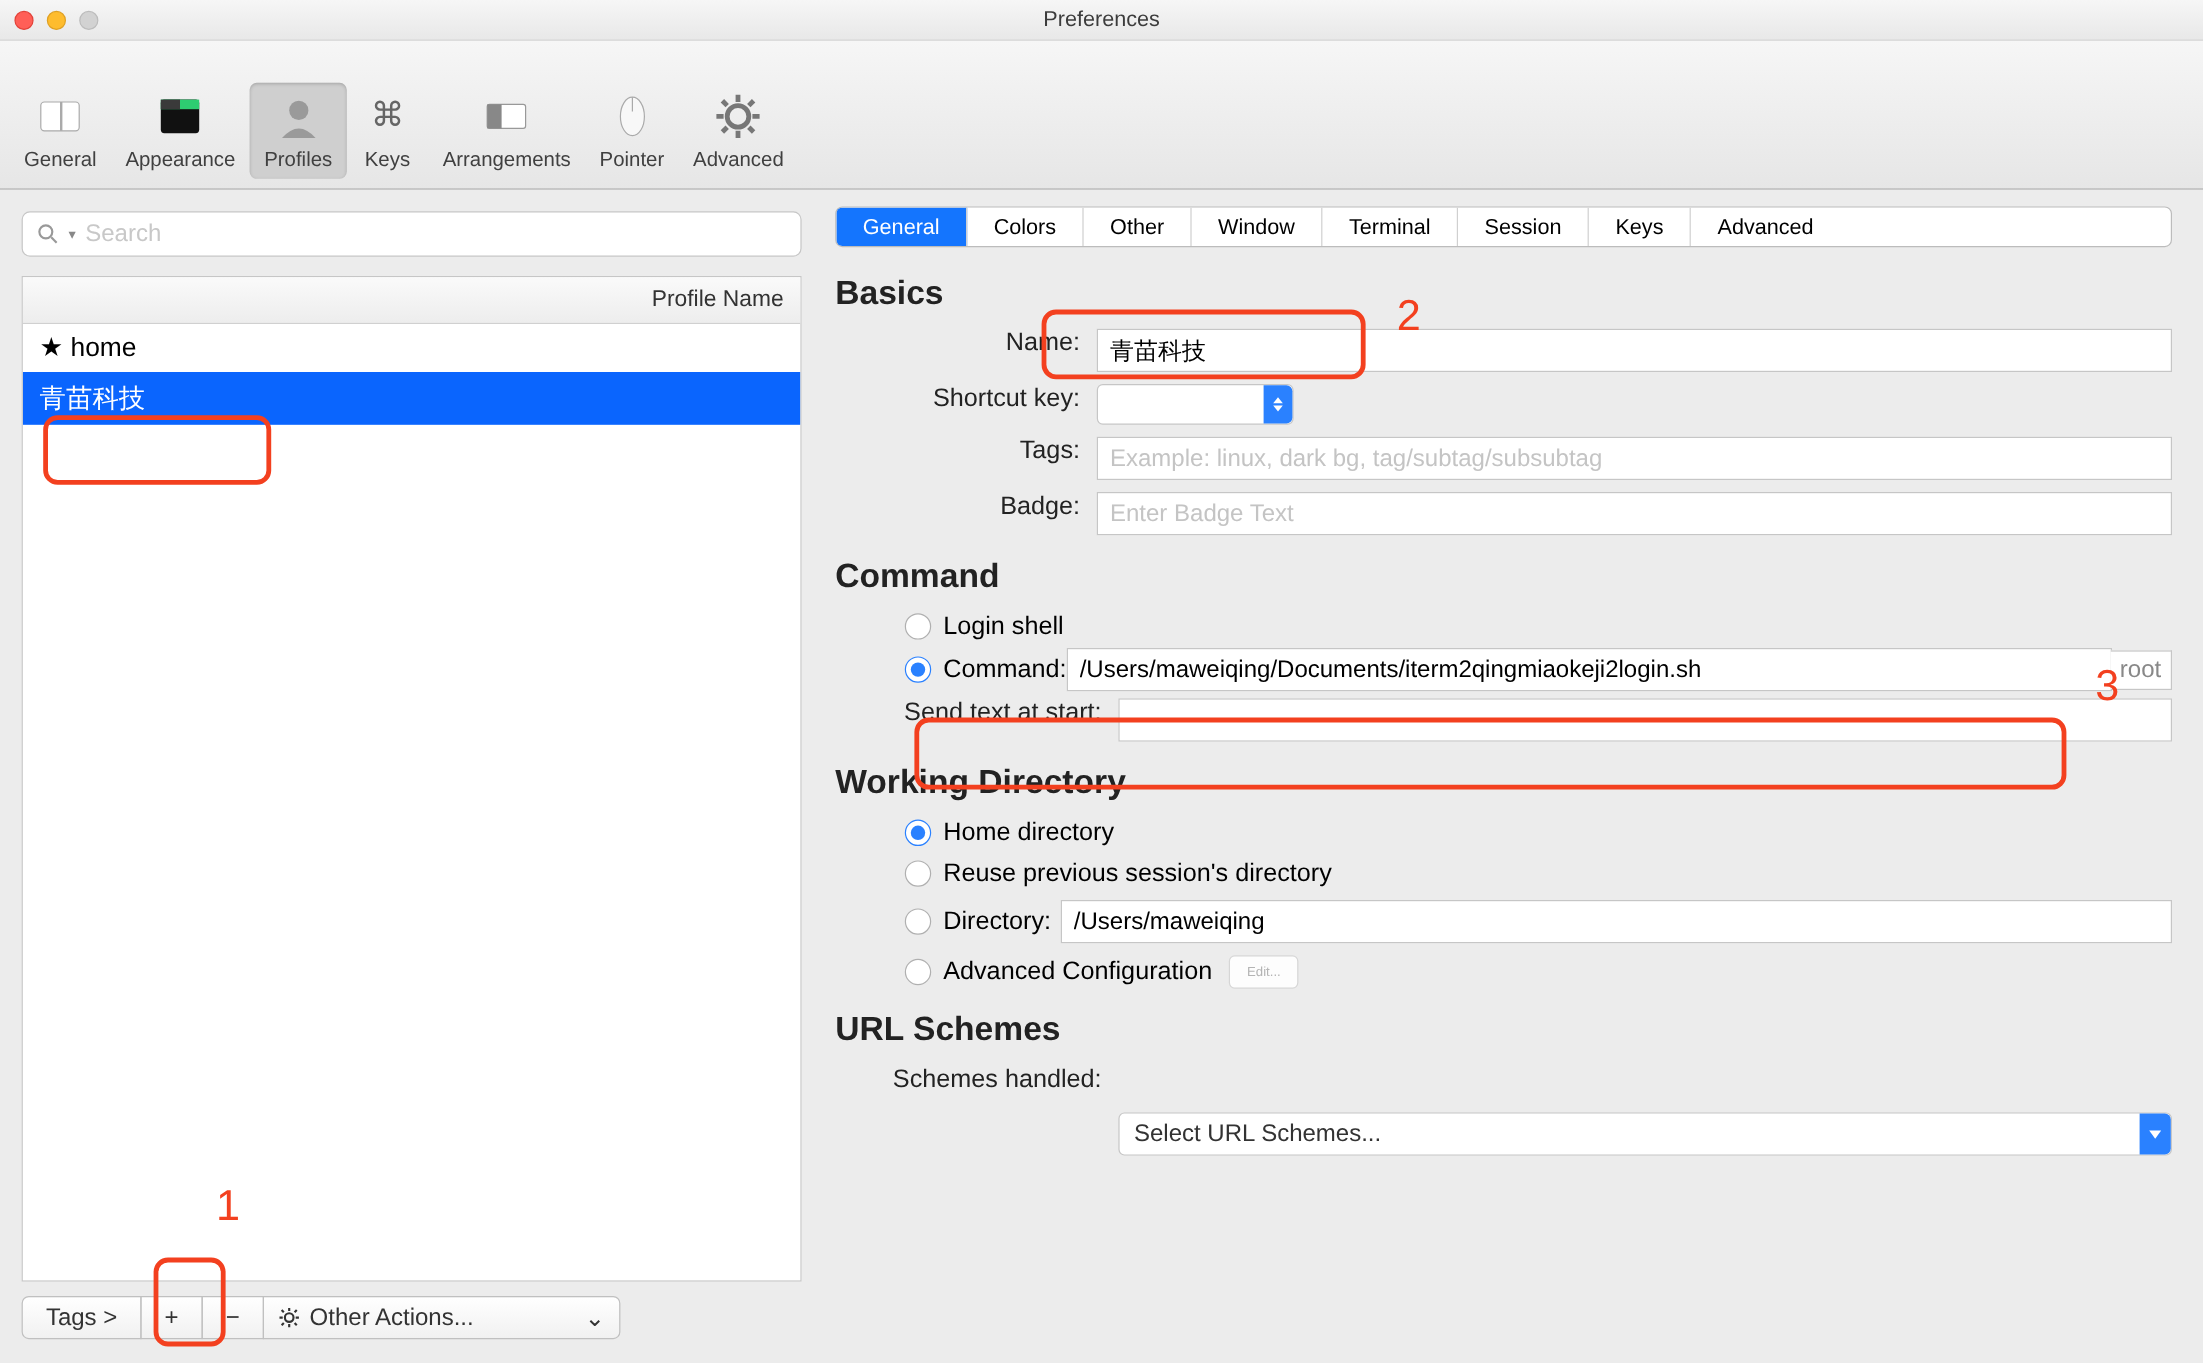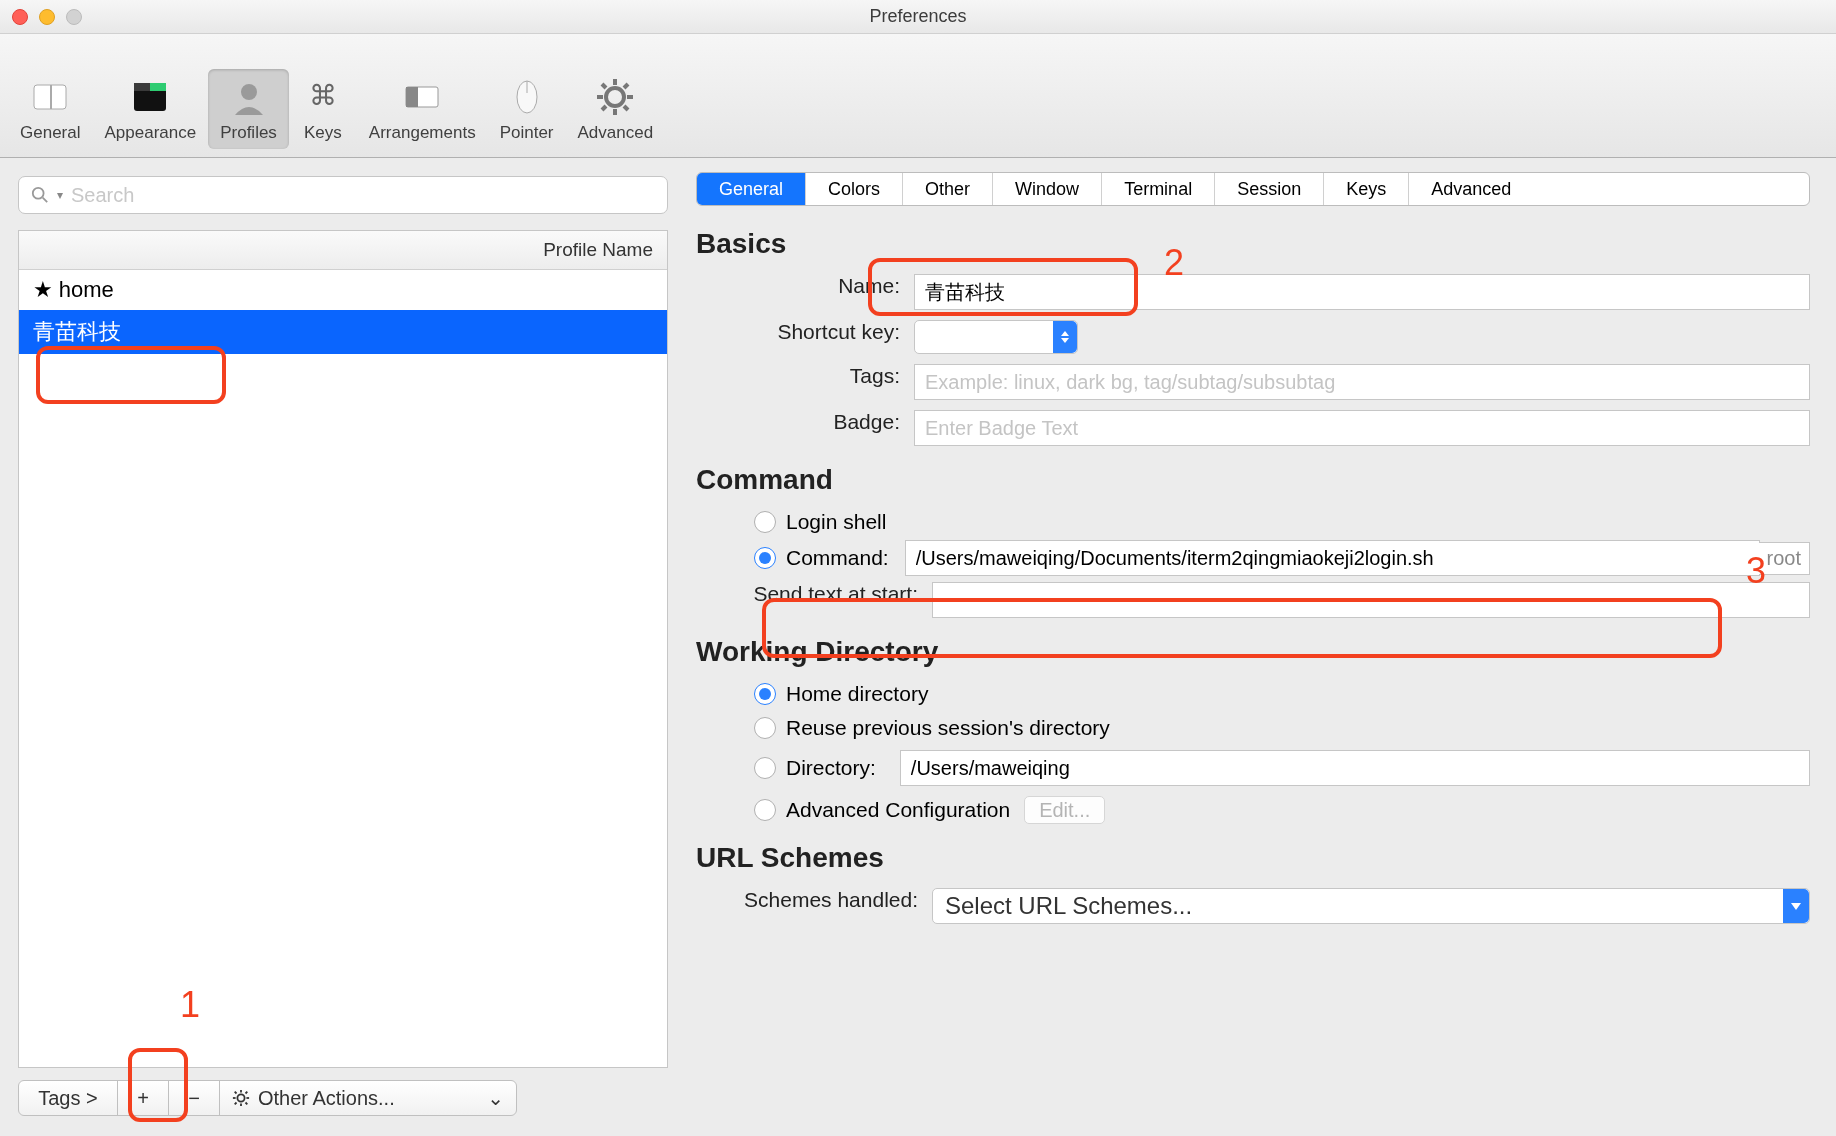--- a/index.html
+++ b/index.html
@@ -64,26 +64,26 @@
   .dropcap { width: 24px; height: 100%; background: #2a81ff; border-radius: 0 5px 5px 0; position: absolute; right: 0; display: flex; flex-direction: column; align-items: center; justify-content: center; gap: 2px; }
   .dropcap::before,.dropcap::after { content: ""; width: 0; height: 0; border-left: 4px solid transparent; border-right: 4px solid transparent; }
   .dropcap::before { border-bottom: 5px solid #fff; }
   .dropcap::after { border-top: 5px solid #fff; }
   
   .radio { width: 22px; height: 22px; border-radius: 50%; border: 1px solid #b0b0b0; background: #fff; margin-right: 10px; display: inline-flex; align-items: center; justify-content: center; flex-shrink: 0; }
   .radio.checked { border-color: #2a81ff; }
   .radio.checked::after { content:""; width: 12px; height: 12px; border-radius: 50%; background: #2a81ff; }
   .radline { display: flex; align-items: center; margin-bottom: 10px; font-size: 21px; padding-left: 58px; }
   .cmdline { display: flex; align-items: center; margin-bottom: 6px; padding-left: 58px; }
-  .cmdlabel { font-size: 21px; margin-right: 16px; }
+  .cmdlabel { font-size: 21px; margin-right: 0; }
   .cmdsuffix { color: #888; font-size: 20px; margin-left: -1px; background: #fff; border: 1px solid #c6c6c6; border-left: none; height: 33px; display: flex; align-items: center; padding: 0 8px; }
   
-  .editbtn { height: 28px; padding: 0 14px; border: 1px solid #d6d6d6; border-radius: 5px; background: #fdfdfd; color: #b4b4b4; font-size: 20px; margin-left: 14px; }
-  
-  .urlselect { flex: 1; height: 36px; border: 1px solid #c6c6c6; background: #fff; display: flex; align-items: center; padding: 0 12px; font-size: 24px; color: #333; position: relative; border-radius: 5px; }
+  .editbtn { height: 28px; padding: 0 14px; border: 1px solid #d6d6d6; border-radius: 5px; background: #fdfdfd; color: #b4b4b4; font-size: 11px; margin-left: 14px; }
+  
+  .urlselect { flex: 1; height: 36px; border: 1px solid #c6c6c6; background: #fff; display: flex; align-items: center; padding: 0 12px; font-size: 20px; color: #333; position: relative; border-radius: 5px; margin-top: 39px; }
   .urlcap { position: absolute; right: 0; top: 0; bottom: 0; width: 26px; background: #2a81ff; border-radius: 0 5px 5px 0; display: flex; align-items: center; justify-content: center; }
   .urlcap::after { content:""; width:0; height:0; border-left:5px solid transparent; border-right:5px solid transparent; border-top:7px solid #fff; }
   
   
   .annot { position: absolute; border: 4px solid #f3401f; border-radius: 12px; pointer-events: none; }
   .annotnum { position: absolute; color: #f3401f; font-size: 36px; font-weight: 400; pointer-events: none; }
   
   .gear { width: 18px; height: 18px; }
   
 </style>

